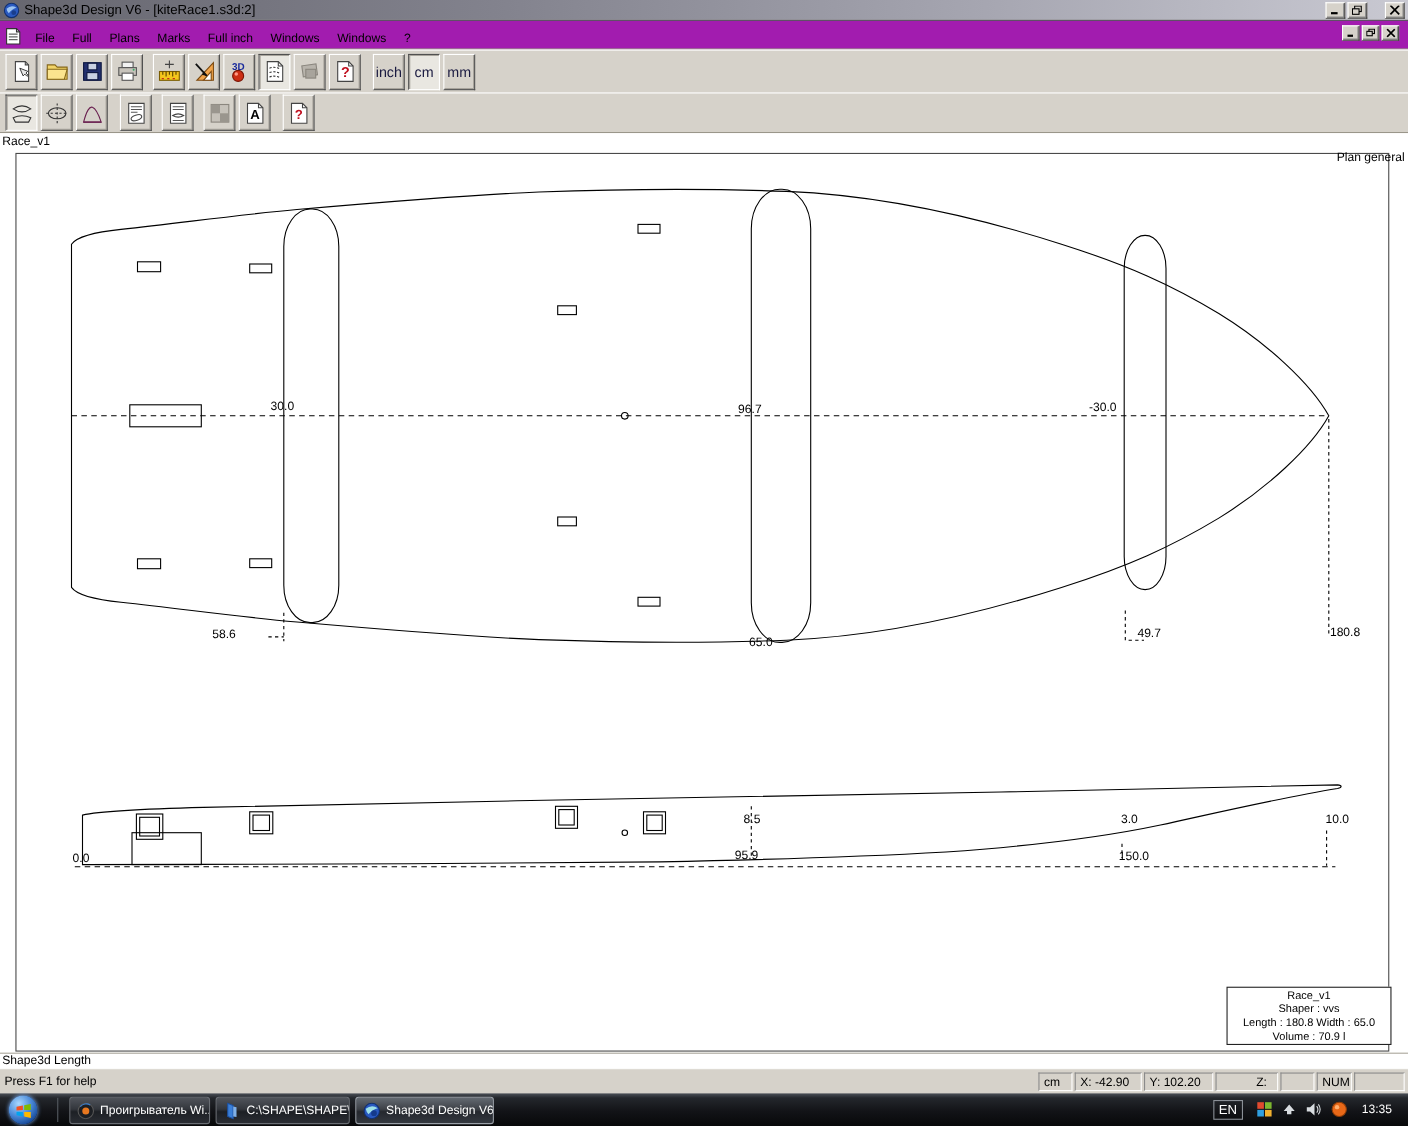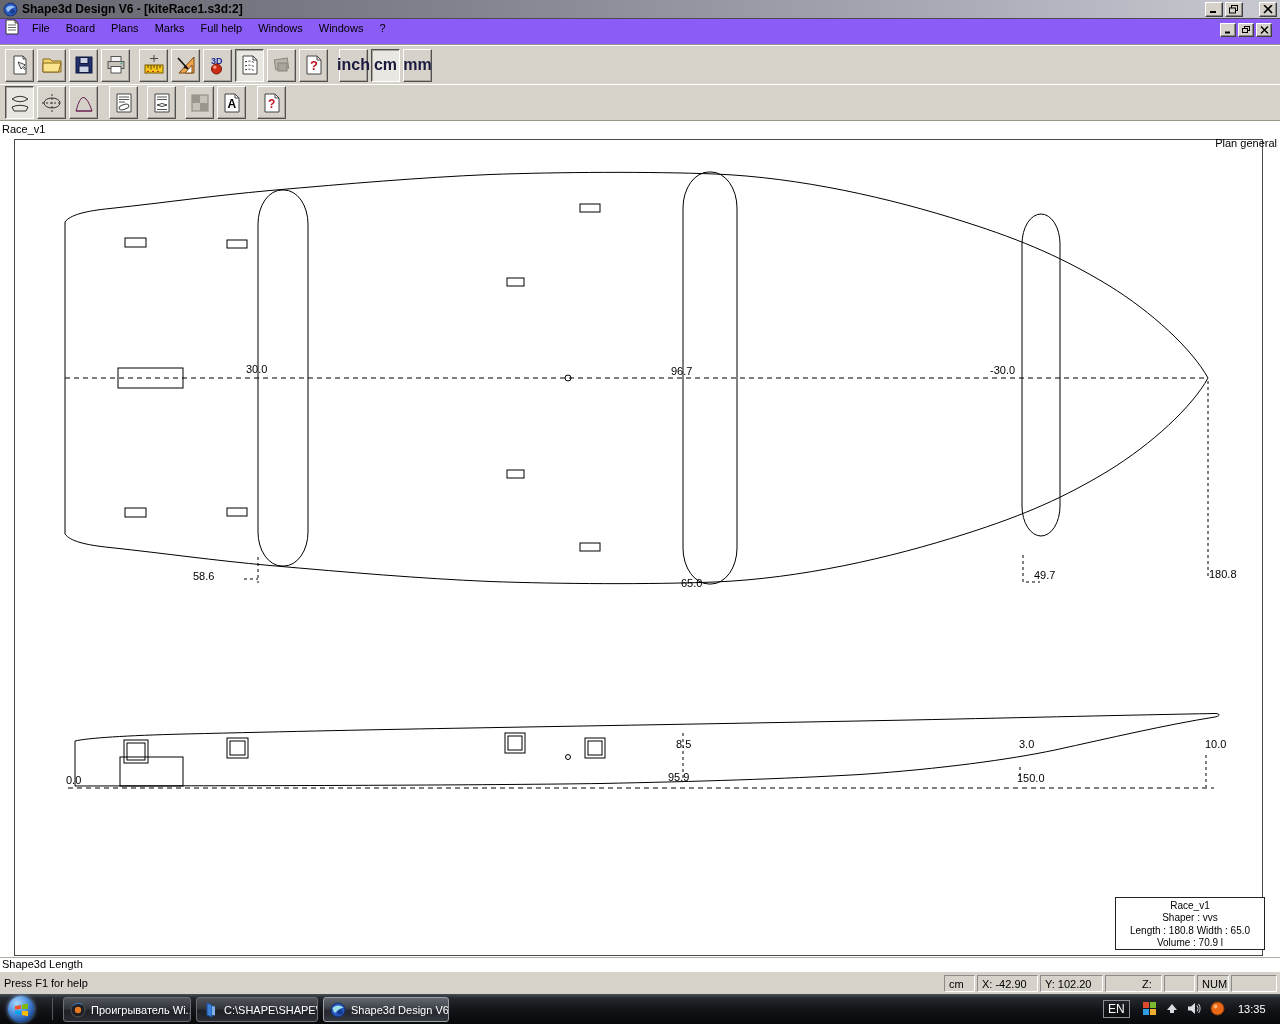--- a/index.html
+++ b/index.html
@@ -6,44 +6,44 @@
   html,body { margin:0; padding:0; }
   body {
     width:1280px; height:1024px; position:relative; overflow:hidden;
     font-family:"Liberation Sans", sans-serif; font-size:11px;
     background:#d6d2ca; color:#000;
   }
   
   #titlebar{position:absolute;left:0;top:0;width:1280px;height:19px;
     background:linear-gradient(90deg,#66666f 0%,#82828d 35%,#a6a6b1 70%,#c9c9d2 100%);
     display:flex;align-items:center;border-bottom:1px solid #4a4a52;}
-  #titlebar .apptitle{font-weight:bold;font-size:12px;margin-left:4px;color:#000;}
+  #titlebar .apptitle{font-weight:normal;font-size:12px;margin-left:4px;color:#000;}
   .winbtns{position:absolute;right:3px;top:2px;display:flex;}
   .winbtn{width:18px;height:15px;background:#d6d2ca;border:1px solid;border-color:#fff #404040 #404040 #fff;
     box-shadow:inset -1px -1px 0 #8a8a8a;display:flex;align-items:center;justify-content:center;margin-left:2px;}
   .winbtn.gapleft{margin-left:16px;}
   
-  #menubar{position:absolute;left:0;top:19px;width:1280px;height:26px;background:#8b5cf6;
-    display:flex;align-items:flex-start;border-bottom:1px solid #9a968a;}
+  #menubar{position:absolute;left:0;top:19px;width:1280px;height:26px;background:#a21caf;
+    display:flex;align-items:flex-end;border-bottom:1px solid #9a968a;}
   .menuitem{padding:3px 8px;cursor:default;}
   #menubar .docicon{margin:0 4px 0 5px;}
   .childbtns{position:absolute;right:8px;top:4px;display:flex;}
   .childbtn{width:16px;height:14px;background:#d6d2ca;border:1px solid;border-color:#fff #404040 #404040 #fff;
     box-shadow:inset -1px -1px 0 #8a8a8a;display:flex;align-items:center;justify-content:center;margin-left:2px;}
   
   .toolbar{position:absolute;left:0;width:1280px;background:#d6d2ca;border-top:1px solid #fff;display:flex;align-items:center;}
   #toolbar1{top:45px;height:39px;}
   #toolbar2{top:84px;height:37px;border-bottom:1px solid #9a968a;}
   .tbtn{width:29px;height:33px;margin-left:3px;background:#d6d2ca;border:1px solid;border-color:#fff #505050 #505050 #fff;
     box-shadow:inset -1px -1px 0 #a8a49c;display:flex;align-items:center;justify-content:center;padding:0;}
   .tbtn:first-child{margin-left:5px;}
   .tbtn.pressed{border-color:#505050 #fff #fff #505050;box-shadow:inset 1px 1px 0 #a8a49c;background:#e9e7e1;}
   .tbtn.gap6{margin-left:9px;}
   .tbtn.gap8{margin-left:11px;}
-  .unitbtn{font-weight:bold;color:#1a1a40;font-size:16px;}
+  .unitbtn{font-weight:normal;color:#1a1a40;font-size:13px;}
   
   #client{position:absolute;left:0;top:121px;width:1280px;height:836px;background:#fff;}
   #doc-label{position:absolute;left:2px;top:2px;font-size:11px;}
   #view-label{position:absolute;right:3px;top:16px;font-size:11px;}
   #frame{position:absolute;left:14px;top:18px;width:1249px;height:817px;border:1px solid #4a4a4a;}
   #drawing{position:absolute;left:0;top:0;width:1280px;height:836px;}
   #drawing text{font-family:"Liberation Sans",sans-serif;font-size:11px;fill:#000;stroke:none;}
   #infobox{position:absolute;left:1115px;top:776px;width:150px;height:53px;border:1px solid #222;
     background:#fff;text-align:center;font-size:10px;line-height:12.4px;padding-top:2px;}
   
@@ -105,24 +105,24 @@
 
 <div id="menubar">
   <span class="docicon">
     <svg width="15" height="16">
         <path d="M1 1 h9 l3 3 v11 h-12 z" fill="#fff" stroke="#333"></path>
         <path d="M10 1 v3 h3" fill="none" stroke="#333"></path>
         <path d="M3 6 h8 M3 8.5 h8 M3 11 h8" stroke="#666"></path>
       </svg>
   </span>
   <span class="menuitem">File</span>
-  <span class="menuitem">Board</span>
+  <span class="menuitem">Full</span>
   <span class="menuitem">Plans</span>
   <span class="menuitem">Marks</span>
-  <span class="menuitem">Full help</span>
+  <span class="menuitem">Full inch</span>
   <span class="menuitem">Windows</span>
   <span class="menuitem">Windows</span>
   <span class="menuitem">?</span>
   <div class="childbtns">
     <div class="childbtn">
       <svg width="9" height="8">
           <rect x="1" y="5.5" width="5" height="2" fill="#000"></rect>
         </svg>
     </div>
     <div class="childbtn">

